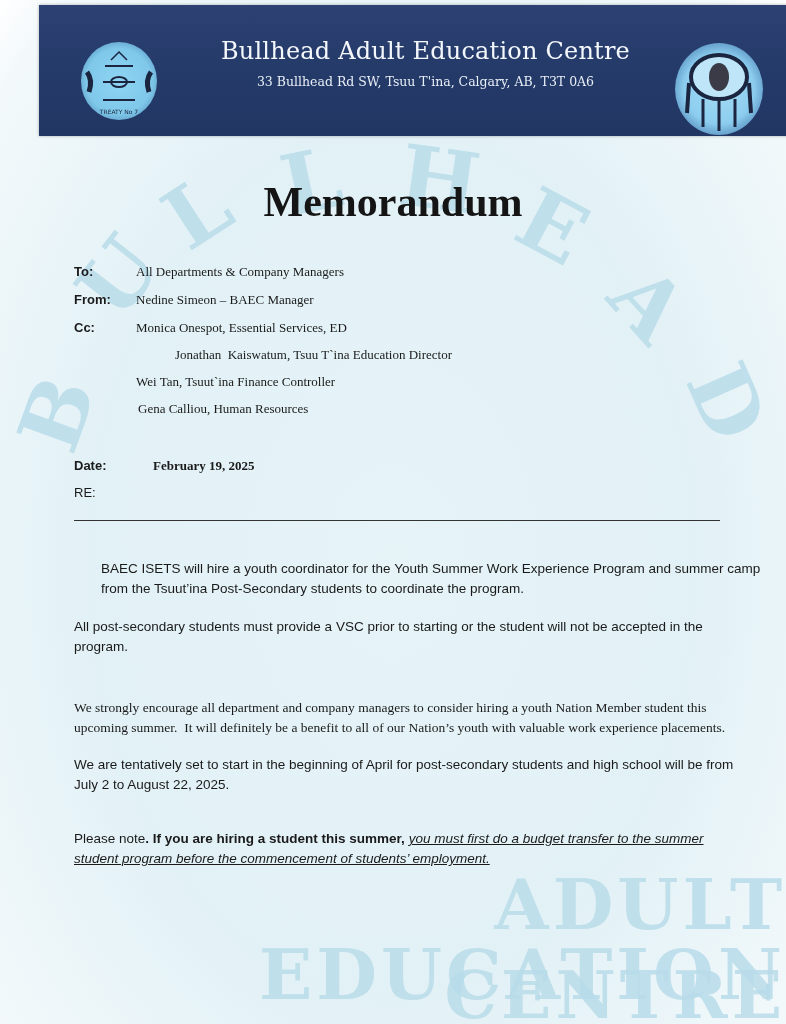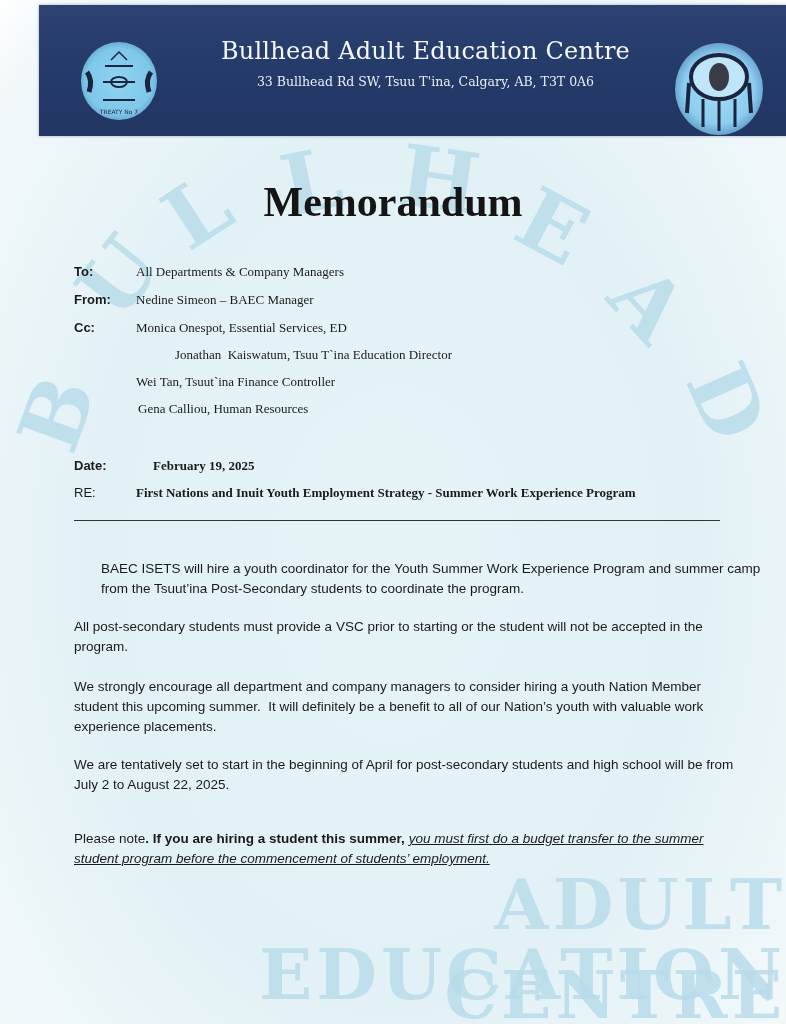--- a/index.html
+++ b/index.html
@@ -130,26 +130,25 @@
   <div class="hdr-label" style="top:320px;">Cc:</div>
   <div class="hdr-value" style="top:320px;">Monica Onespot, Essential Services, ED</div>
   <div class="hdr-value" style="top:347px;left:138px;white-space:pre;margin-left:37px;">Jonathan  Kaiswatum, Tsuu T`ina Education Director</div>
   <div class="hdr-value" style="top:374px;">Wei Tan, Tsuut`ina Finance Controller</div>
   <div class="hdr-value" style="top:401px;left:138px;">Gena Calliou, Human Resources</div>
 
   <div class="hdr-label" style="top:458px;text-align:center;">Date:</div>
   <div class="hdr-value bold" style="top:458px;left:129px;padding-left:24px;">February 19, 2025</div>
 
   <div class="hdr-label" style="top:485px;font-weight:normal;">RE:</div>
-  <div class="hdr-value bold" style="top:485px;left:136px;">First Nations and Inuit Youth Employment Strategy - Summer Work Experience Program</div>
 
   <div class="rule"></div>
 
   <div class="para" style="top:559px;margin-left:27px;">BAEC ISETS will hire a youth coordinator for the Youth Summer Work Experience Program and summer camp from the Tsuut’ina Post-Secondary students to coordinate the program.</div>
   <div class="para" style="top:617px;">All post-secondary students must provide a VSC prior to starting or the student will not be accepted in the program.</div>
-  <div class="para" style="top:677px;white-space:pre-wrap;">We strongly encourage all department and company managers to consider hiring a youth Nation Member student this upcoming summer.  It will definitely be a benefit to all of our Nation’s youth with valuable work experience placements.</div>
+  <div class="para" style="top:698px;white-space:pre-wrap;font-family:Liberation Serif, serif;">We strongly encourage all department and company managers to consider hiring a youth Nation Member student this upcoming summer.  It will definitely be a benefit to all of our Nation’s youth with valuable work experience placements.</div>
   <div class="para" style="top:755px;">We are tentatively set to start in the beginning of April for post-secondary students and high school will be from July 2 to August 22, 2025.</div>
 
   <div class="para" style="top:829px;">
     <span>Please note</span><b>. If you are hiring a student this summer,</b>
     <span class="ul-it">you must first do a budget transfer to the summer student program before the commencement of students’ employment.</span>
   </div>
 </div>
 
 </body></html>

